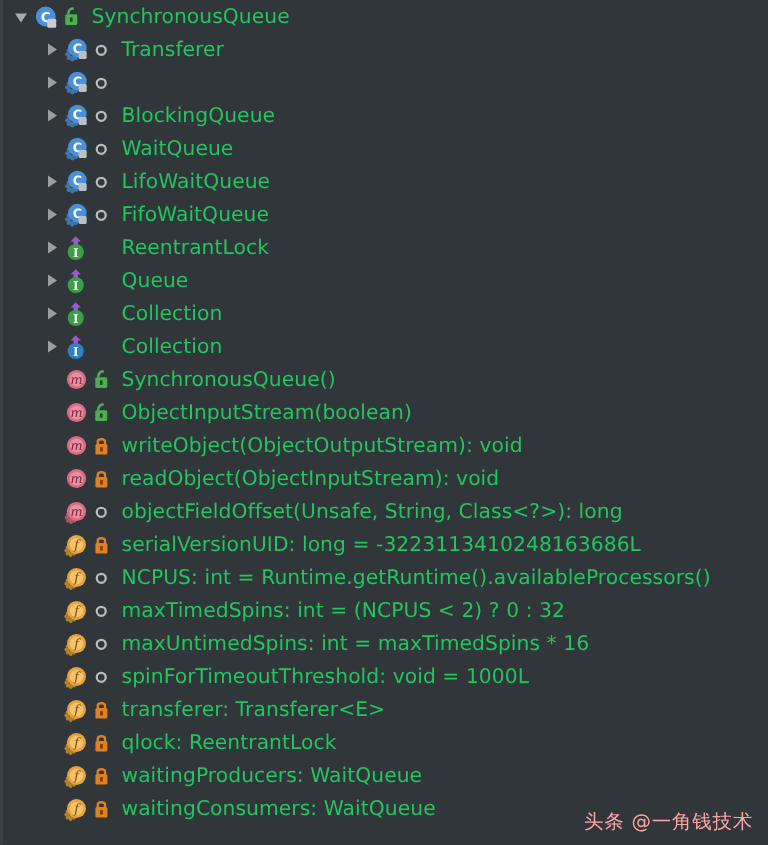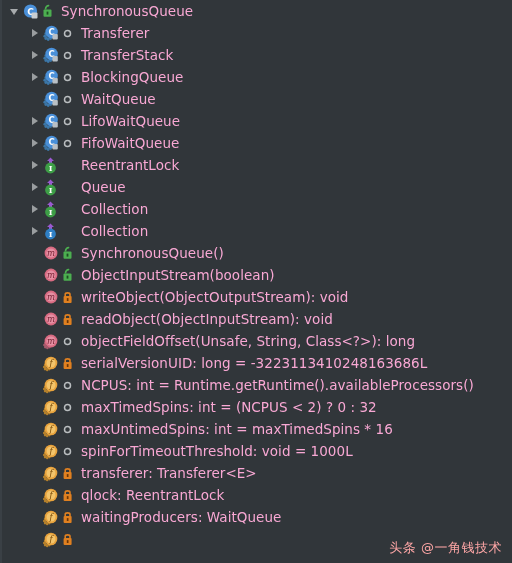--- a/index.html
+++ b/index.html
@@ -60,21 +60,21 @@
     height: 16px;
     display: flex;
     align-items: center;
     justify-content: center;
     margin-right: 5px;
   }
   .vis-icon svg { display: block; }
 
   .row-label {
     font-size: 13.5px;
-    color: #f9a8d4;
+    color: #22c55e;
     letter-spacing: 0.05px;
     line-height: 22px;
   }
 
   .watermark {
     position: absolute;
     right: 10px;
     bottom: 6px;
     font-size: 13px;
     color: #fca5a5;
@@ -163,21 +163,20 @@
             <circle cx="9.6" cy="7" r="6.2" fill="#4a90d9"></circle>
             <text x="9.6" y="10.4" font-size="8.5" font-family="DejaVu Sans, sans-serif" font-weight="bold" fill="#ffffff" text-anchor="middle">C</text>
             <rect x="10.4" y="9" width="5.4" height="5.4" rx="1" fill="#b9c0c6"></rect>
           </svg>
         </span>
         <span class="vis-icon">
           <svg width="13" height="15" viewBox="0 0 13 15">
             <circle cx="5.5" cy="7.5" r="3" fill="none" stroke="#b9bdbf" stroke-width="1.5"></circle>
           </svg>
         </span>
-        <span class="row-label">TransferStack</span>
       </div>
       <div class="tree-row">
         <span class="indent" style="width: 20px;"></span>
         <span class="twisty">
           <svg width="12" height="12" viewBox="0 0 12 12">
             <path d="M4 2 L10 6 L4 10 Z" fill="#9a9ea0"></path>
           </svg>
         </span>
         <span class="node-icon">
           <svg width="17" height="17" viewBox="0 0 17 17">
@@ -707,16 +706,17 @@
             <text x="9" y="11.3" font-size="8.5" font-family="DejaVu Serif, serif" font-style="italic" fill="#7a4a07" text-anchor="middle">f</text>
           </svg>
         </span>
         <span class="vis-icon">
           <svg width="13" height="15" viewBox="0 0 13 15">
             <path d="M3.2 6.2 L3.2 4.4 C3.2 2.3 8.0 2.3 8.0 4.4 L8.0 6.2" stroke="#e08020" stroke-width="1.6" fill="none"></path>
             <rect x="1.6" y="6.0" width="8" height="7" rx="1" fill="#e08020"></rect>
             <rect x="4.8" y="8.1" width="1.7" height="2.9" fill="#6b3505"></rect>
           </svg>
         </span>
+        <span class="row-label">waitingConsumers: WaitQueue</span>
       </div>
     </div>
   <div class="watermark">头条 @一角钱技术</div>
 </div>
 
 </body></html>

